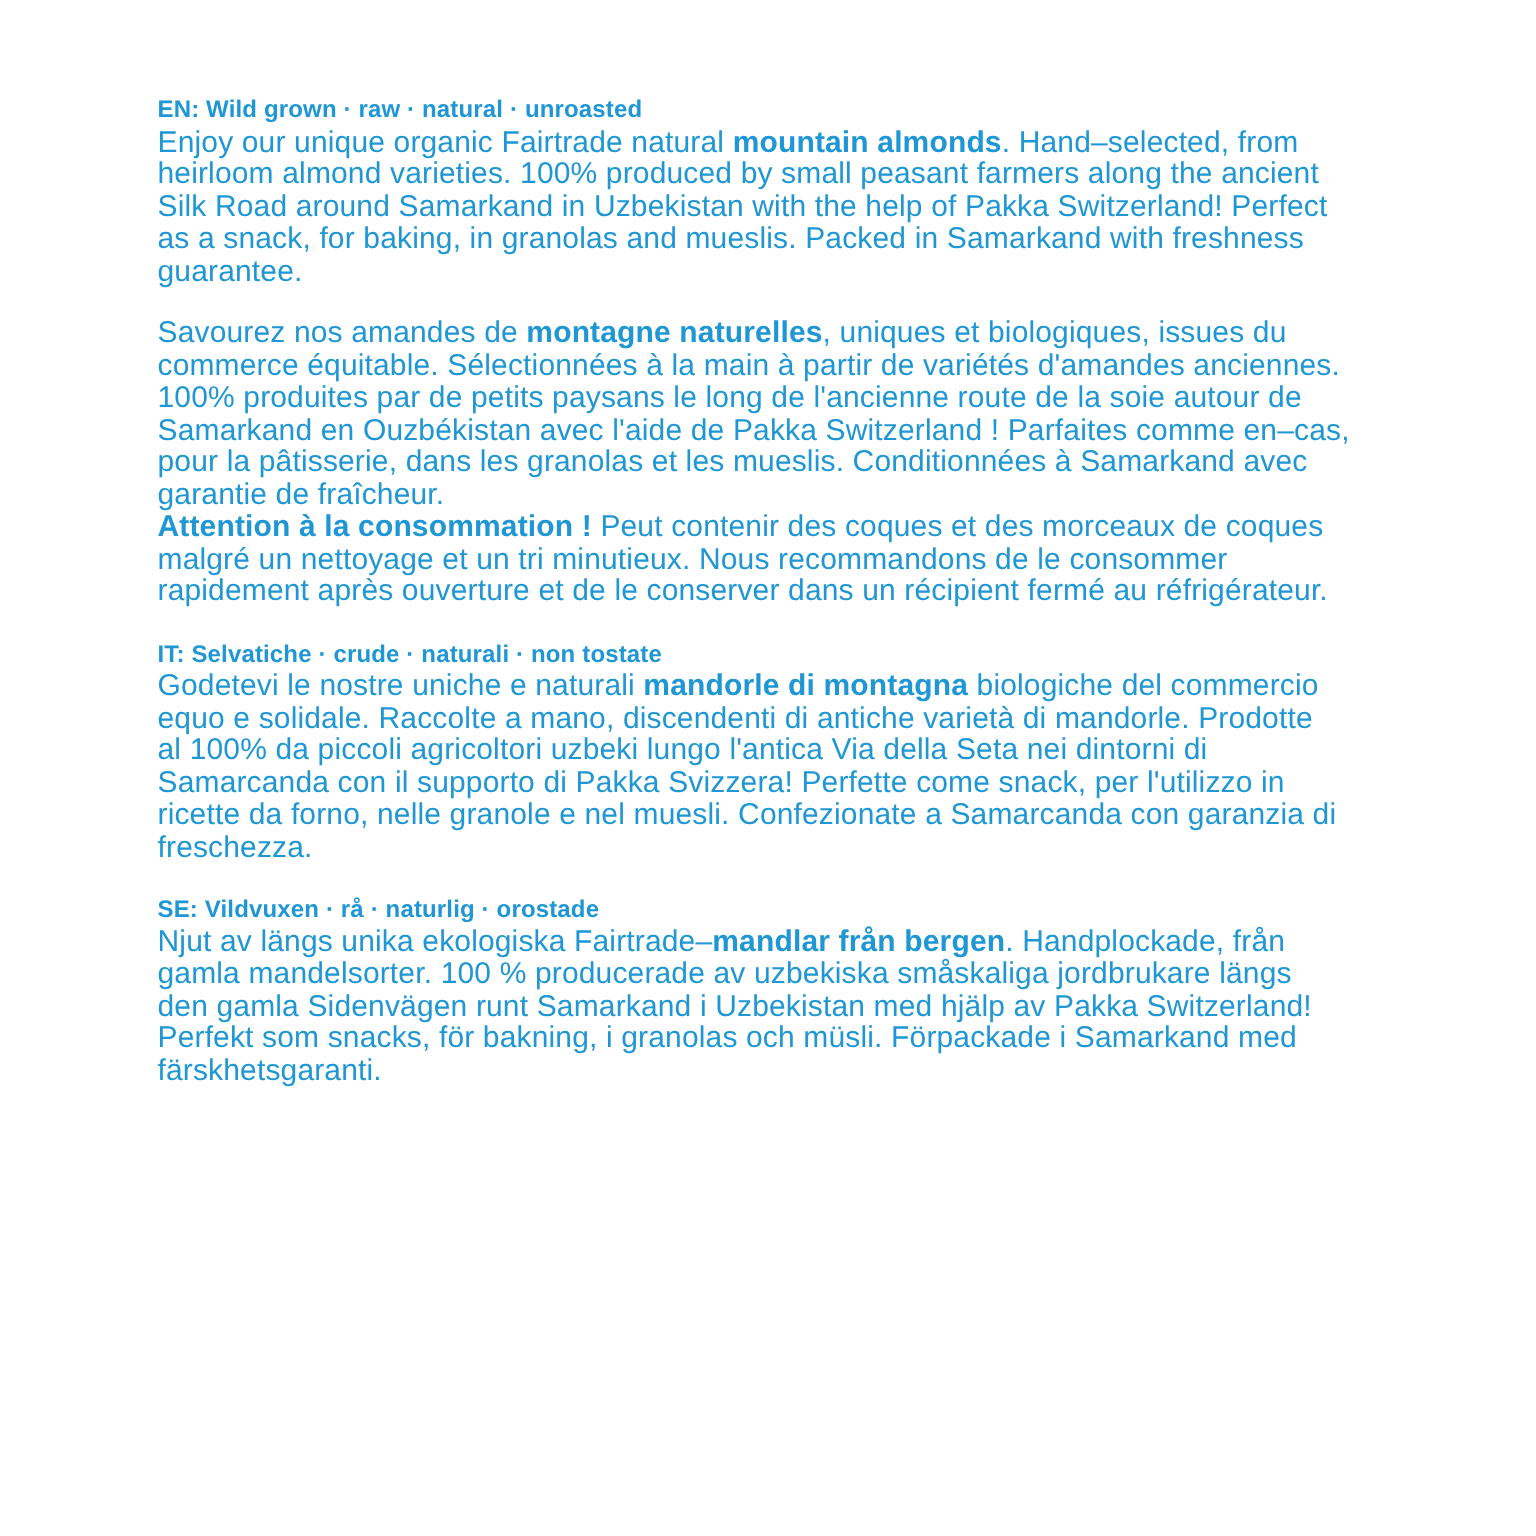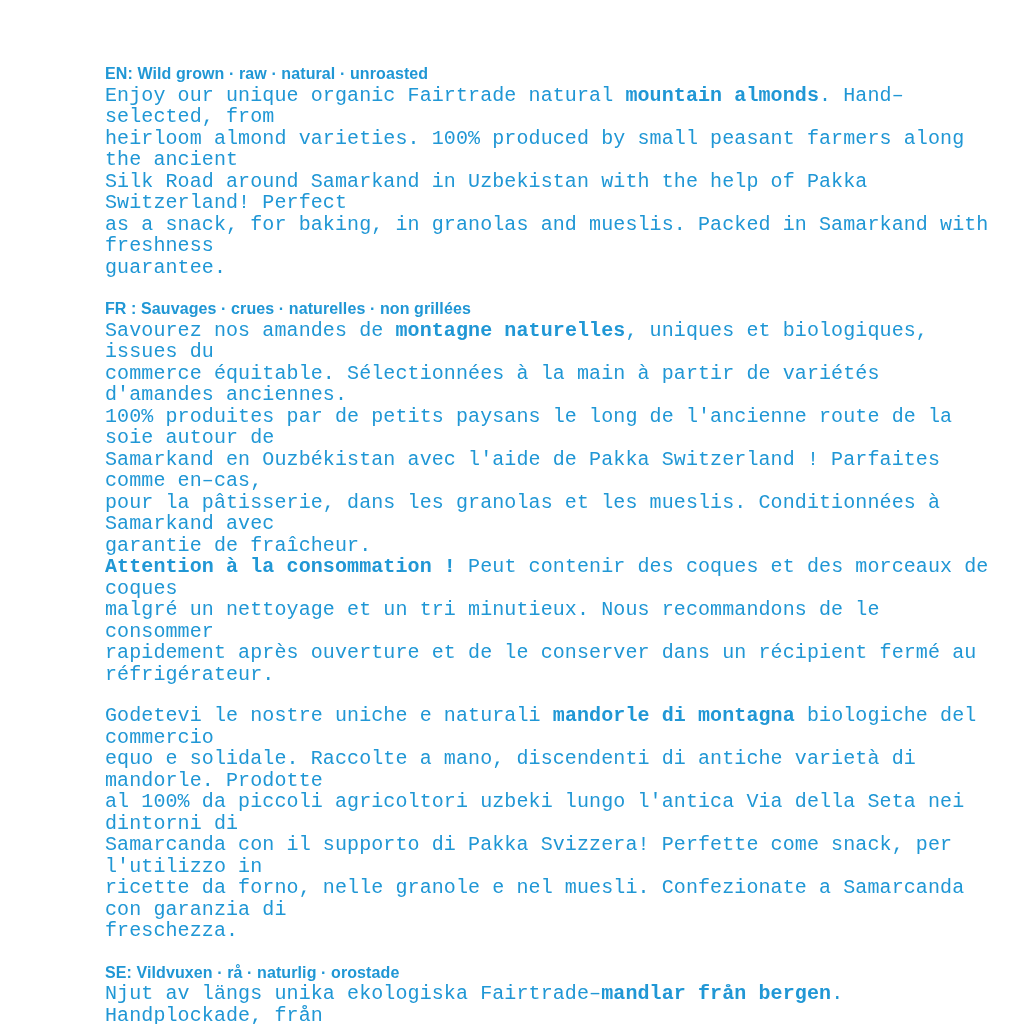--- a/index.html
+++ b/index.html
@@ -29,54 +29,53 @@
   }
   .section-heading {
     margin: 0;
     font-size: 16px;
     font-weight: 700;
     line-height: 21.5px;
   }
   .para {
     margin: 0;
     white-space: pre-line;
-    font-family: Liberation Mono, monospace;
   }
   .para strong {
     font-weight: 700;
   }
 </style>
 </head>
 <body>
 
 <div class="label-text">
 
   <section class="lang-section">
     <h2 class="section-heading">EN: Wild grown · raw · natural · unroasted</h2>
     <p class="para"><span>Enjoy our unique organic Fairtrade natural </span><strong>mountain almonds</strong><span>. Hand–selected, from
 heirloom almond varieties. 100% produced by small peasant farmers along the ancient
 Silk Road around Samarkand in Uzbekistan with the help of Pakka Switzerland! Perfect
 as a snack, for baking, in granolas and mueslis. Packed in Samarkand with freshness
 guarantee.</span></p>
   </section>
 
   <section class="lang-section">
-    <h2 class="section-heading">FR : Sauvages · crues · naturelles · non grillées</h2>
     <p class="para"><span>Savourez nos amandes de </span><strong>montagne naturelles</strong><span>, uniques et biologiques, issues du
 commerce équitable. Sélectionnées à la main à partir de variétés d'amandes anciennes.
 100% produites par de petits paysans le long de l'ancienne route de la soie autour de
 Samarkand en Ouzbékistan avec l'aide de Pakka Switzerland ! Parfaites comme en–cas,
 pour la pâtisserie, dans les granolas et les mueslis. Conditionnées à Samarkand avec
 garantie de fraîcheur.</span></p>
     <p class="para"><strong>Attention à la consommation !</strong><span> Peut contenir des coques et des morceaux de coques
 malgré un nettoyage et un tri minutieux. Nous recommandons de le consommer
 rapidement après ouverture et de le conserver dans un récipient fermé au réfrigérateur.</span></p>
   </section>
 
   <section class="lang-section">
+    <h2 class="section-heading">IT: Selvatiche · crude · naturali · non tostate</h2>
     <p class="para"><span>Godetevi le nostre uniche e naturali </span><strong>mandorle di montagna</strong><span> biologiche del commercio
 equo e solidale. Raccolte a mano, discendenti di antiche varietà di mandorle. Prodotte
 al 100% da piccoli agricoltori uzbeki lungo l'antica Via della Seta nei dintorni di
 Samarcanda con il supporto di Pakka Svizzera! Perfette come snack, per l'utilizzo in
 ricette da forno, nelle granole e nel muesli. Confezionate a Samarcanda con garanzia di
 freschezza.</span></p>
   </section>
 
   <section class="lang-section">
     <h2 class="section-heading">SE: Vildvuxen · rå · naturlig · orostade</h2>

